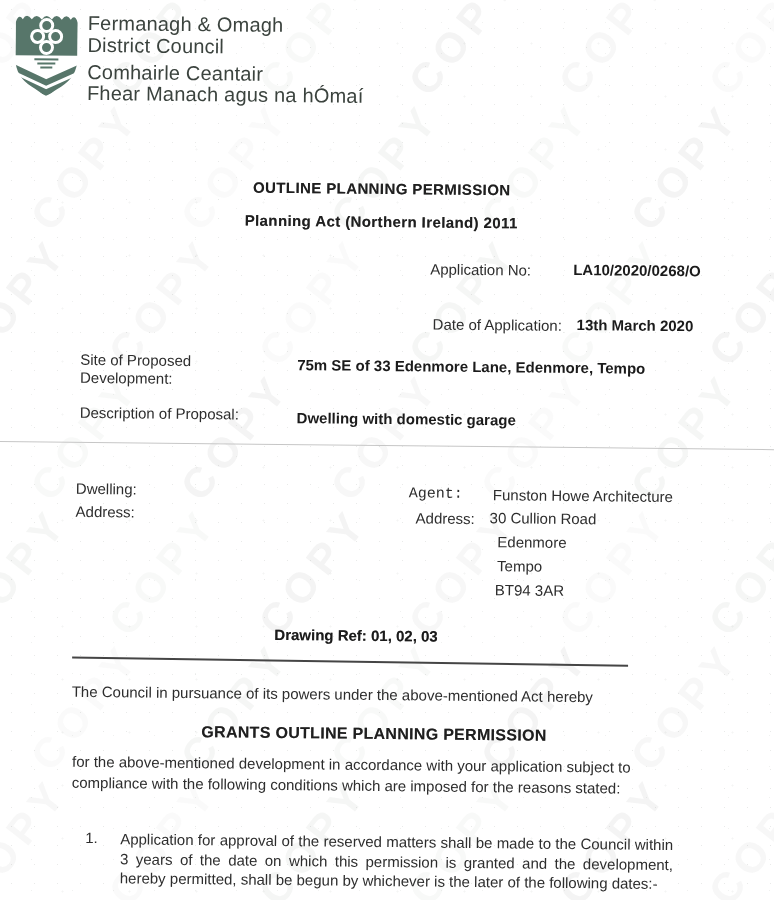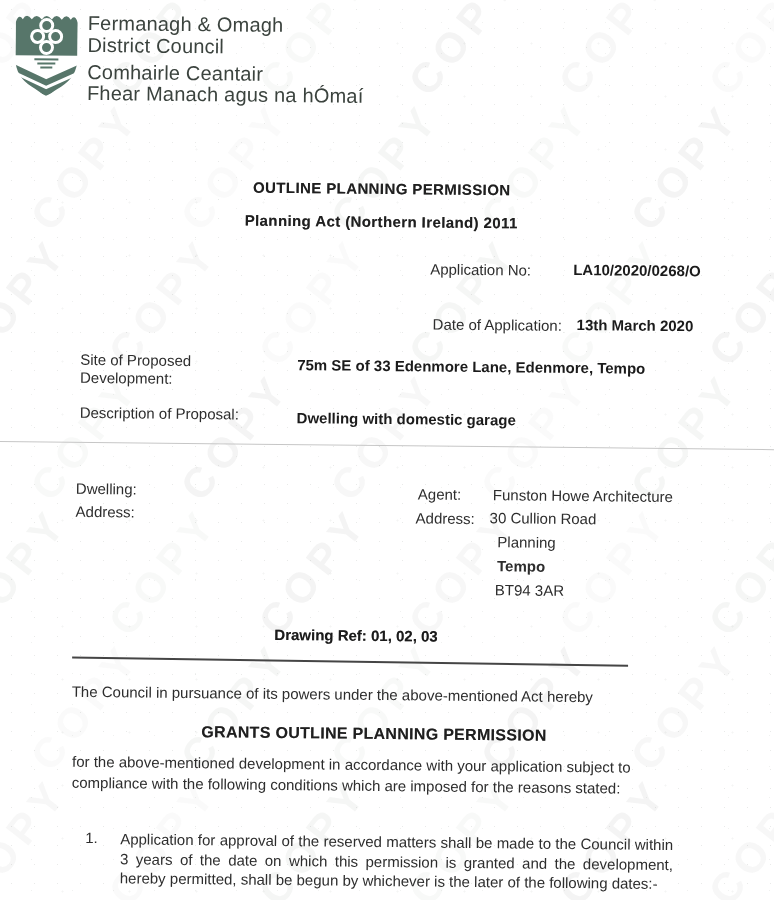--- a/index.html
+++ b/index.html
@@ -149,26 +149,26 @@
     <div class="abs val" style="left:301px;top:353px;">75m SE of 33 Edenmore Lane, Edenmore, Tempo</div>
 
     <div class="abs lbl" style="left:84px;top:403px;">Description of Proposal:</div>
     <div class="abs val" style="left:301px;top:406px;">Dwelling with domestic garage</div>
 
     <div class="rule" style="left:2px;top:441px;width:778px;height:1px;background:#c6c6c6;"></div>
 
     <div class="abs lbl" style="left:81px;top:479px;">Dwelling:</div>
     <div class="abs lbl" style="left:81px;top:502px;">Address:</div>
 
-    <div class="abs lbl" style="left:423px;top:481px;">Agent:</div>
+    <div class="abs lbl" style="left:414px;top:481px;font-family:Liberation Mono, monospace;">Agent:</div>
     <div class="abs lbl" style="left:498px;top:481px;">Funston Howe Architecture</div>
     <div class="abs lbl" style="left:421px;top:505px;">Address:</div>
     <div class="abs lbl" style="left:495px;top:504px;">30 Cullion Road</div>
-    <div class="abs lbl" style="left:503px;top:528px;">Planning</div>
-    <div class="abs lbl" style="left:503px;top:552px;font-weight:bold;">Tempo</div>
+    <div class="abs lbl" style="left:503px;top:528px;">Edenmore</div>
+    <div class="abs lbl" style="left:503px;top:552px;">Tempo</div>
     <div class="abs lbl" style="left:501px;top:576px;">BT94 3AR</div>
 
     <div class="abs val soft" style="left:281px;top:623px;">Drawing Ref: 01, 02, 03</div>
 
     <div class="rule" style="left:79px;top:657px;width:556px;height:2px;background:#454545;transform:rotate(0.25deg);"></div>
 
     <div class="abs lbl" style="left:79px;top:682px;">The Council in pursuance of its powers under the above-mentioned Act hereby</div>
     <div class="abs heading-lg soft" style="left:209px;top:721px;">GRANTS OUTLINE PLANNING PERMISSION</div>
     <div class="abs para" style="left:80px;top:750px;width:584px;">for the above-mentioned development in accordance with your application subject to compliance with the following conditions which are imposed for the reasons stated:</div>
 

